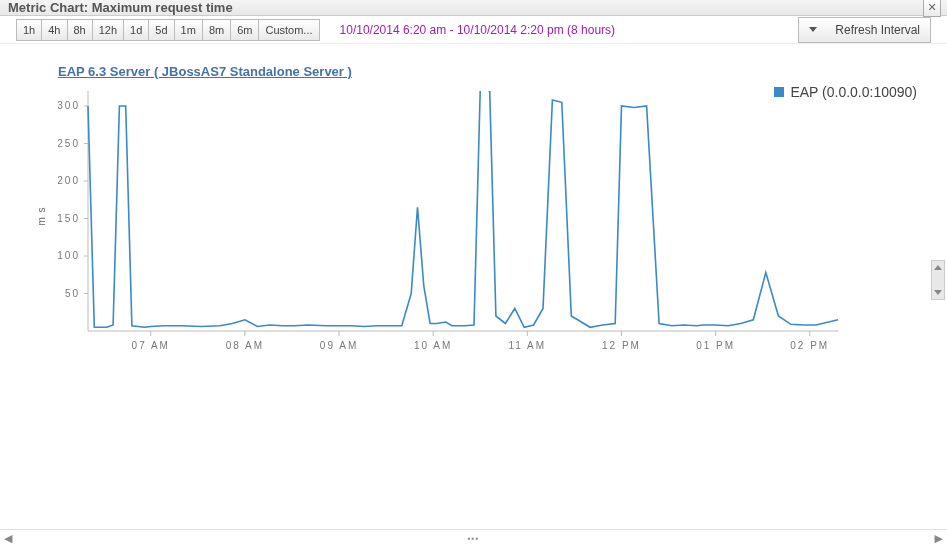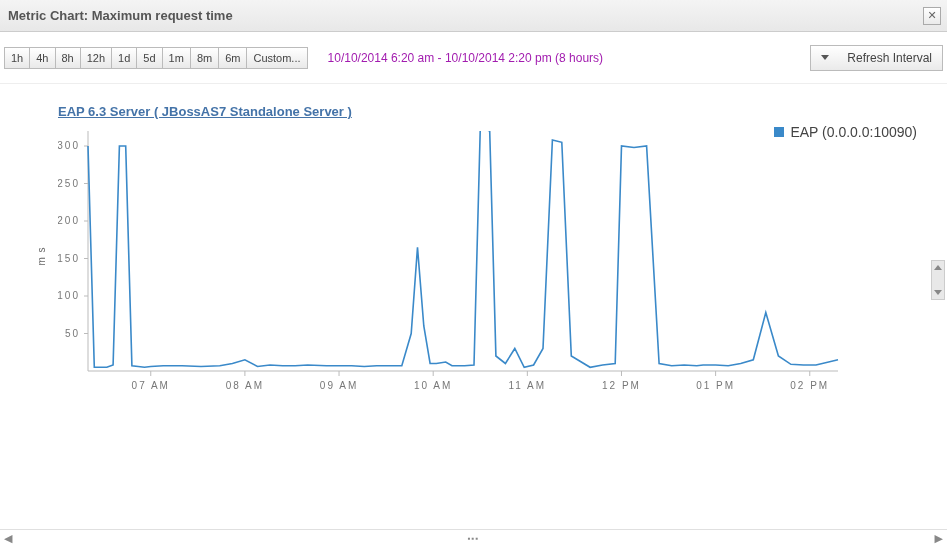--- a/index.html
+++ b/index.html
@@ -7,21 +7,21 @@
     font-family: Arial, Helvetica, sans-serif;
     font-size: 12px;
     background: #fff;
     color: #444;
     width: 947px;
     height: 547px;
     position: relative;
     overflow: hidden;
   }
   .titlebar {
-    height: 32px;
+    height: 16px;
     background: linear-gradient(#f4f4f4, #e8e8e8);
     border-bottom: 1px solid #ccc;
     display: flex;
     align-items: center;
     justify-content: space-between;
     padding: 0 6px 0 8px;
   }
   .titlebar .title {
     font-weight: bold;
     color: #555;
@@ -29,22 +29,22 @@
   }
   .close-btn {
     width: 18px; height: 18px;
     border: 1px solid #aaa;
     background: linear-gradient(#fff,#eaeaea);
     display: flex; align-items: center; justify-content: center;
     font-size: 11px; color: #666;
     cursor: pointer;
   }
   .toolbar {
-    height: 52px;
-    padding: 8px 4px;
+    height: 28px;
+    padding: 8px 16px;
     display: flex;
     align-items: center;
     gap: 20px;
     border-bottom: 1px solid #eee;
     justify-content: space-between;
   }
   .timerange-group {
     display: flex;
   }
   .timerange-btn {

